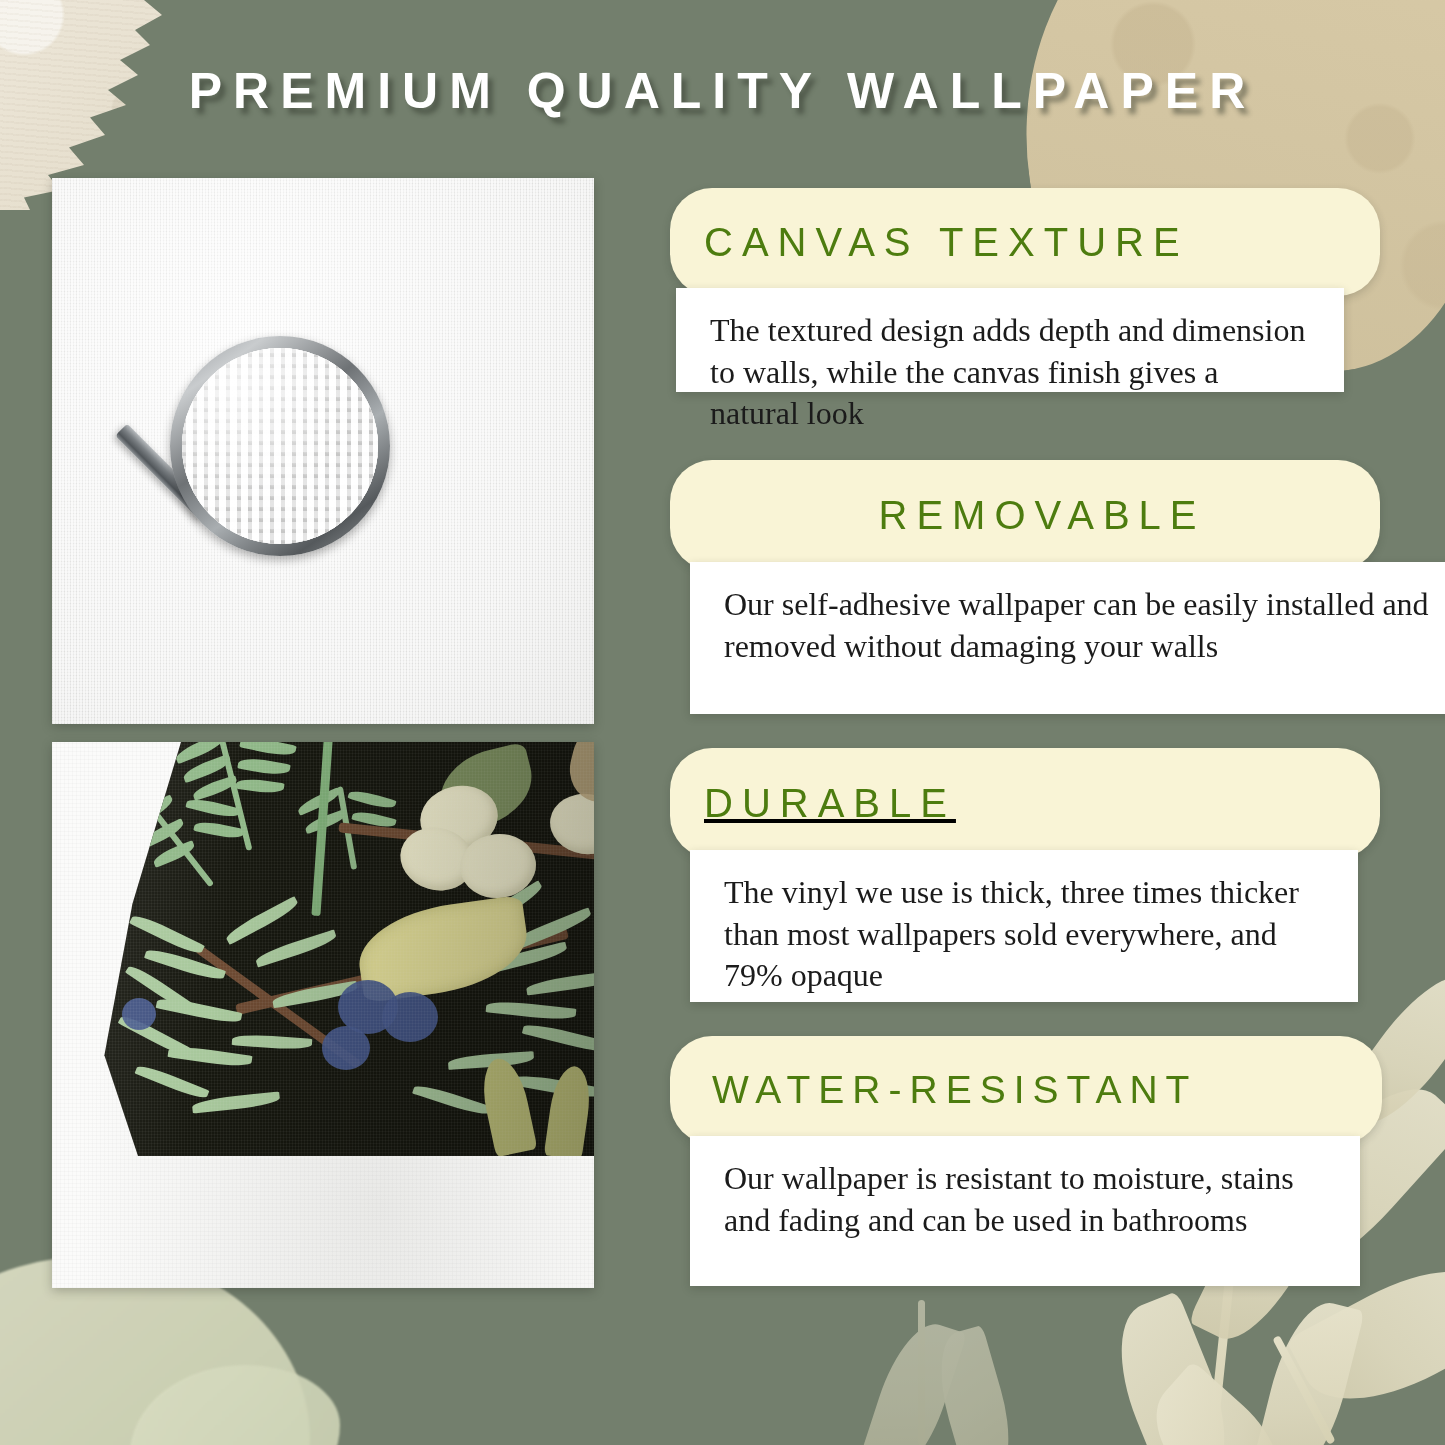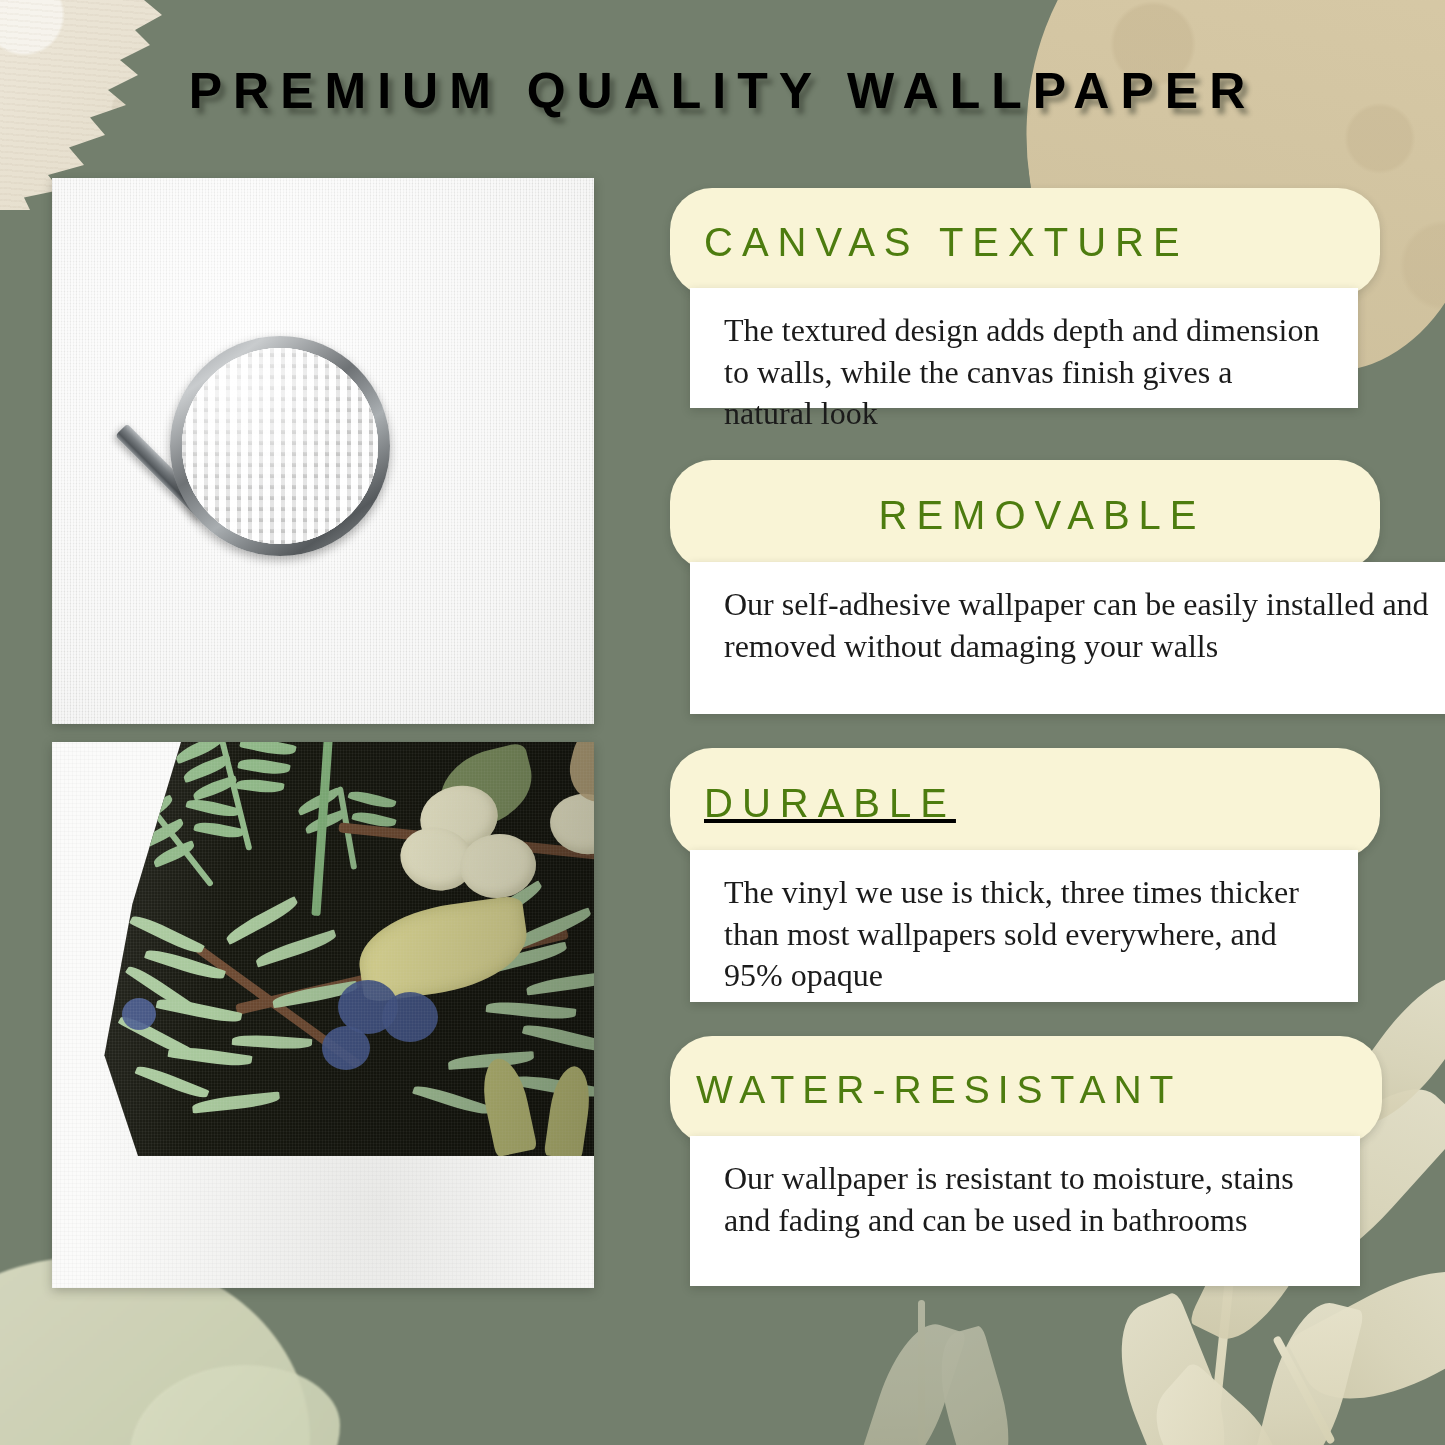--- a/index.html
+++ b/index.html
@@ -73,21 +73,21 @@
     border-radius:6px;
   }
 
   
   .title{
     position:absolute;left:0;right:0;top:62px;
     text-align:center;
     font-size:50px;
     letter-spacing:11px;
     font-weight:700;
-    color:#000000;
+    color:#ffffff;
     text-shadow:5px 6px 5px rgba(40,46,36,.45);
     white-space:nowrap;
   }
 
   
   .panel{
     position:absolute;left:52px;width:542px;
     box-shadow:0 3px 10px rgba(35,40,32,.28);
     overflow:hidden;
   }
@@ -343,45 +343,45 @@
         <div class="spike" style="left:404px;top:322px;width:42px;height:96px;transform:rotate(-12deg);"></div>
         <div class="spike" style="left:468px;top:330px;width:38px;height:92px;transform:rotate(8deg);"></div>
       </div>
     </div>
   </div>
 
   <div class="card" style="left:670px;top:188px;width:710px;height:250px;">
     <div class="card-pill" style="width:710px;height:108px;">
       <span>CANVAS TEXTURE</span>
     </div>
-    <div class="card-body" style="left:20px;top:100px;width:668px;height:120px;">
+    <div class="card-body" style="left:6px;top:100px;width:668px;height:104px;">
       <p>The textured design adds depth and dimension to walls, while the canvas finish gives a natural look</p>
     </div>
   </div>
 
   <div class="card" style="left:670px;top:460px;width:710px;height:262px;">
     <div class="card-pill" style="width:710px;height:110px;justify-content:center;">
       <span>REMOVABLE</span>
     </div>
     <div class="card-body" style="left:20px;top:102px;width:800px;height:152px;">
       <p>Our self-adhesive wallpaper can be easily installed and removed without damaging your walls</p>
     </div>
   </div>
 
   <div class="card" style="left:670px;top:748px;width:710px;height:262px;">
     <div class="card-pill" style="width:710px;height:110px;text-decoration:underline;">
       <span>DURABLE</span>
     </div>
     <div class="card-body" style="left:20px;top:102px;width:668px;height:152px;">
-      <p>The vinyl we use is thick, three times thicker than most wallpapers sold everywhere, and 95% opaque</p>
+      <p>The vinyl we use is thick, three times thicker than most wallpapers sold everywhere, and 79% opaque</p>
     </div>
   </div>
 
   <div class="card" style="left:670px;top:1036px;width:712px;height:252px;">
     <div class="card-pill" style="width:712px;height:108px;">
-      <span style="letter-spacing:8px;font-size:39px;padding-left:26px;">WATER-RESISTANT</span>
+      <span style="letter-spacing:8px;font-size:39px;padding-left:42px;">WATER-RESISTANT</span>
     </div>
     <div class="card-body" style="left:20px;top:100px;width:670px;height:150px;">
       <p>Our wallpaper is resistant to moisture, stains and fading and can be used in bathrooms</p>
     </div>
   </div>
 
 </div>
 
 </body></html>

